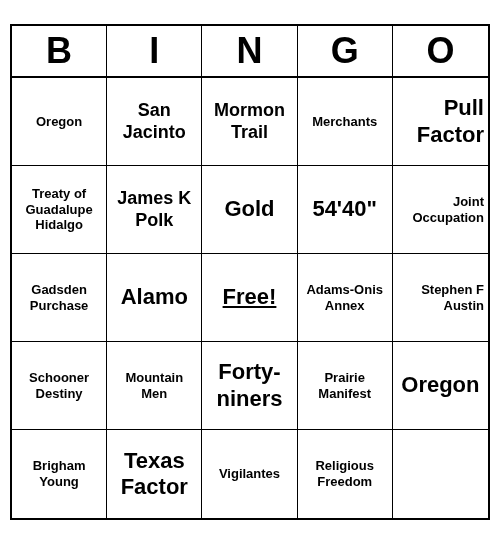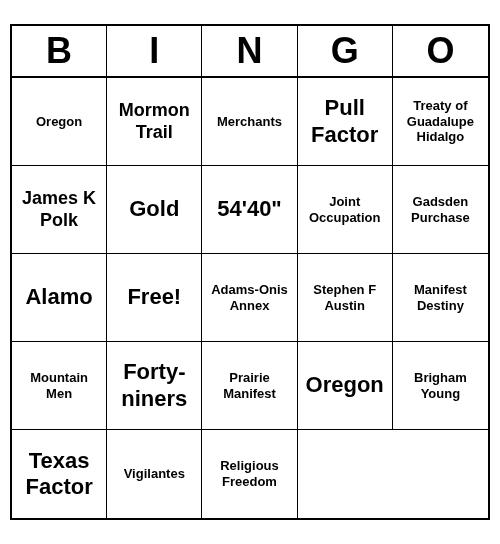--- a/index.html
+++ b/index.html
@@ -56,68 +56,71 @@
       justify-content: center;
       text-align: center;
       padding: 4px;
       font-size: 13px;
       line-height: 1.2;
       font-weight: bold;
     }
 
     .bingo-cell:nth-child(5n) {
       border-right: none;
+      text-align: right;
     }
 
     .bingo-cell:nth-child(n+21) {
       border-bottom: none;
     }
 
     .bingo-cell.large-text {
       font-size: 22px;
       font-weight: bold;
     }
 
     .bingo-cell.medium-text {
       font-size: 18px;
       font-weight: bold;
     }
 
     .bingo-cell.free-cell {
       font-size: 22px;
       font-weight: bold;
+      text-decoration: underline;
     }
   </style>
 </head>
 <body>
 
 <div class="bingo-card">
   <div class="bingo-header">
   <div class="bingo-header-cell">B</div>
       <div class="bingo-header-cell">I</div>
       <div class="bingo-header-cell">N</div>
       <div class="bingo-header-cell">G</div>
       <div class="bingo-header-cell">O</div>
     </div>
   <div class="bingo-grid">
   <div class="bingo-cell">Oregon</div>
+      <div class="bingo-cell medium-text">San Jacinto</div>
       <div class="bingo-cell medium-text">Mormon Trail</div>
       <div class="bingo-cell">Merchants</div>
       <div class="bingo-cell large-text">Pull Factor</div>
       <div class="bingo-cell">Treaty of Guadalupe Hidalgo</div>
       <div class="bingo-cell medium-text">James K Polk</div>
       <div class="bingo-cell large-text">Gold</div>
       <div class="bingo-cell large-text">54'40"</div>
       <div class="bingo-cell">Joint Occupation</div>
       <div class="bingo-cell">Gadsden Purchase</div>
       <div class="bingo-cell large-text">Alamo</div>
       <div class="bingo-cell free-cell">Free!</div>
       <div class="bingo-cell">Adams-Onis Annex</div>
       <div class="bingo-cell">Stephen F Austin</div>
-      <div class="bingo-cell">Manifest Destiny</div>
+      <div class="bingo-cell">Schooner Destiny</div>
       <div class="bingo-cell">Mountain Men</div>
       <div class="bingo-cell large-text">Forty-niners</div>
       <div class="bingo-cell">Prairie Manifest</div>
       <div class="bingo-cell large-text">Oregon</div>
       <div class="bingo-cell">Brigham Young</div>
       <div class="bingo-cell large-text">Texas Factor</div>
       <div class="bingo-cell">Vigilantes</div>
       <div class="bingo-cell">Religious Freedom</div>
     </div>
 </div>

